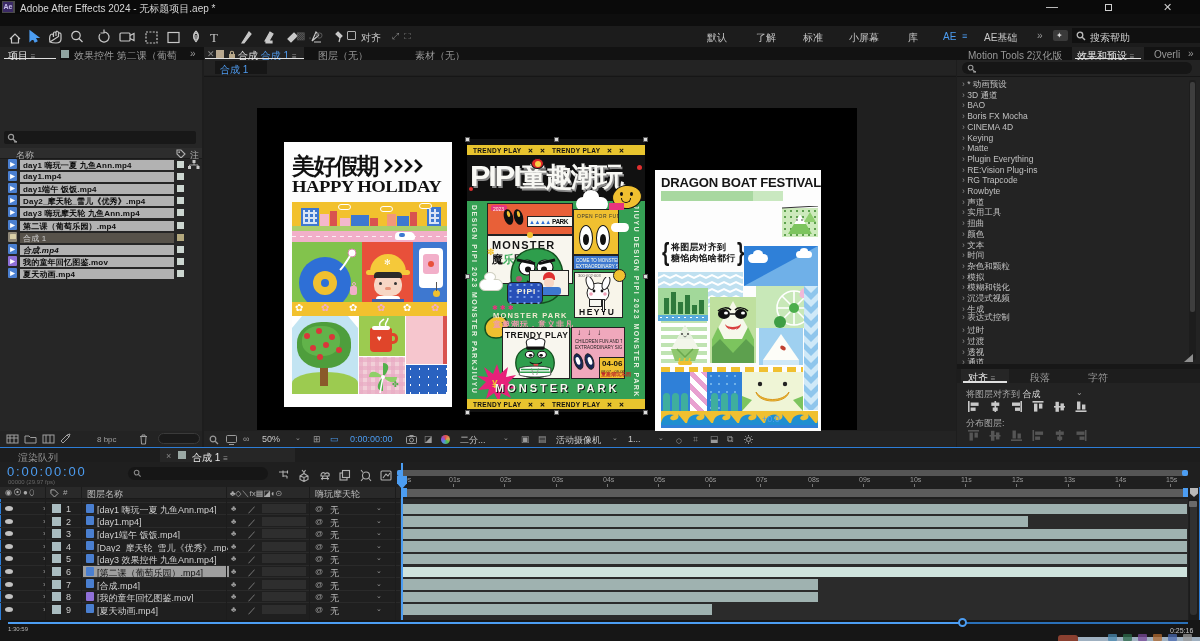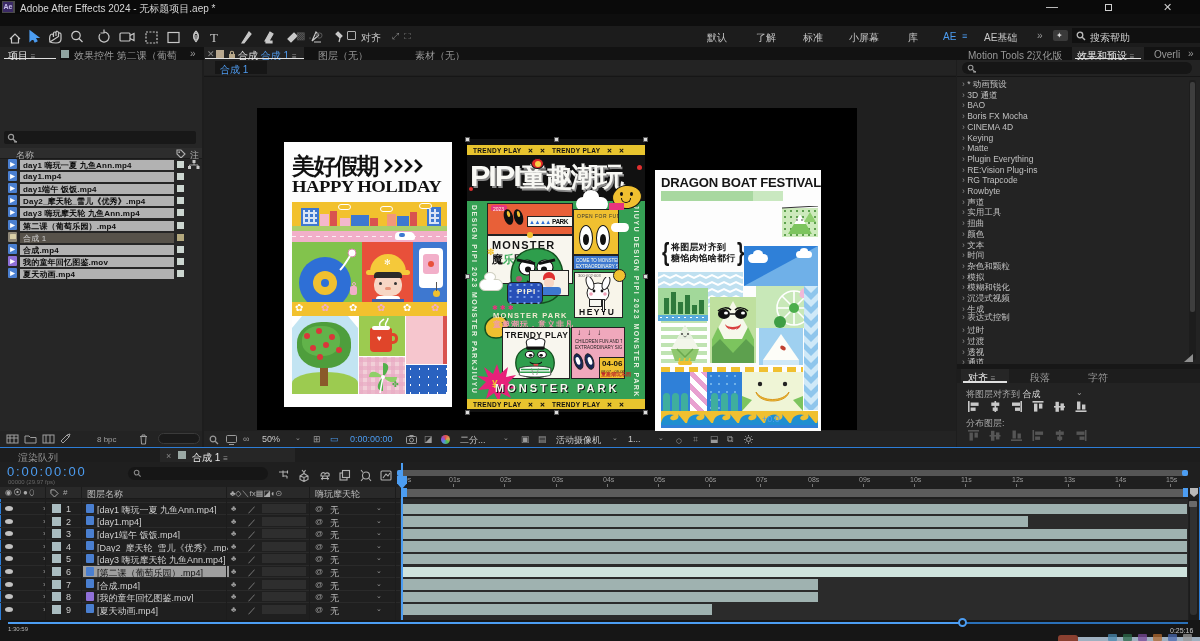--- a/index.html
+++ b/index.html
@@ -167,21 +167,21 @@
           <div class="prow-bg" style="top:0.5px;background:#57524a;"></div>
           <div class="prow-ic" style="top:0;background:#8f8878;">
             <span style="display:block;margin:2px auto 0;width:6px;height:5px;background:#d8cfa8;border-radius:0.5px;"></span>
           </div>
           <div class="prow-tx" style="top:1px;color:#cfcfcf;font-weight:normal;">合成 1</div>
           <div class="prow-ch" style="top:2px;background:#b3a87d;"></div>
         </div>
     <div class="abs" style="top:244px;">
           <div class="prow-bg" style="top:0.5px;"></div>
           <div class="prow-ic" style="top:0;">▶</div>
-          <div class="prow-tx" style="top:1px;">合成.mp4</div>
+          <div class="prow-tx" style="top:1px;font-style:italic;">合成.mp4</div>
           <div class="prow-ch" style="top:2px;"></div>
         </div>
     <div class="abs" style="top:256px;">
           <div class="prow-bg" style="top:0.5px;"></div>
           <div class="prow-ic" style="top:0;background:#9070d8;">▶</div>
           <div class="prow-tx" style="top:1px;">我的童年回忆图鉴.mov</div>
           <div class="prow-ch" style="top:2px;"></div>
         </div>
     <div class="abs" style="top:268px;">
           <div class="prow-bg" style="top:0.5px;"></div>
@@ -870,21 +870,21 @@
 <div class="txt" style="left:315px;top:541.8px;font-size:8px;color:#999;">@</div>
 <div class="txt" style="left:330px;top:541.8px;font-size:9px;color:#bbb;">无</div>
 <div class="txt" style="left:376px;top:541.8px;font-size:7px;color:#999;">⌄</div>
 <div class="abs" style="left:402px;top:541.3px;width:785px;height:10.5px;background:#9fb2b0;"></div>
 <div class="abs" style="left:0;top:551.9px;width:400px;height:1px;background:#2a2a2a;"></div>
 <div class="abs" style="left:5px;top:556.4px;width:8px;height:5px;border-radius:50%;background:#c2c2c2;"></div>
 <div class="txt" style="left:43px;top:554.4px;font-size:8px;color:#999;">›</div>
 <div class="abs" style="left:52px;top:554.4px;width:9px;height:9px;background:#a9bcc0;"></div>
 <div class="txt" style="left:66px;top:554.4px;font-size:9px;color:#ccc;">5</div>
 <div class="abs" style="left:86px;top:553.9px;width:8px;height:9px;background:#4a7fd0;border-radius:1px;"></div>
-<div class="tlrow-tx" style="left:97px;top:554.4px;color:#d0d0d0;">[day3 嗨玩摩天轮 九鱼Ann.mp4]</div>
+<div class="tlrow-tx" style="left:97px;top:554.4px;color:#d0d0d0;">[day3 效果控件 九鱼Ann.mp4]</div>
 <div class="txt" style="left:231px;top:554.4px;font-size:8px;color:#999;">♣</div>
 <div class="txt" style="left:248px;top:554.4px;font-size:8px;color:#999;">／</div>
 <div class="abs" style="left:262px;top:554.4px;width:44px;height:9px;background:#2e2e2e;"></div>
 <div class="txt" style="left:315px;top:554.4px;font-size:8px;color:#999;">@</div>
 <div class="txt" style="left:330px;top:554.4px;font-size:9px;color:#bbb;">无</div>
 <div class="txt" style="left:376px;top:554.4px;font-size:7px;color:#999;">⌄</div>
 <div class="abs" style="left:402px;top:553.9px;width:785px;height:10.5px;background:#9fb2b0;"></div>
 <div class="abs" style="left:0;top:564.5px;width:400px;height:1px;background:#2a2a2a;"></div>
 <div class="abs" style="left:5px;top:569.0px;width:8px;height:5px;border-radius:50%;background:#c2c2c2;"></div>
 <div class="txt" style="left:43px;top:567.0px;font-size:8px;color:#999;">›</div>

